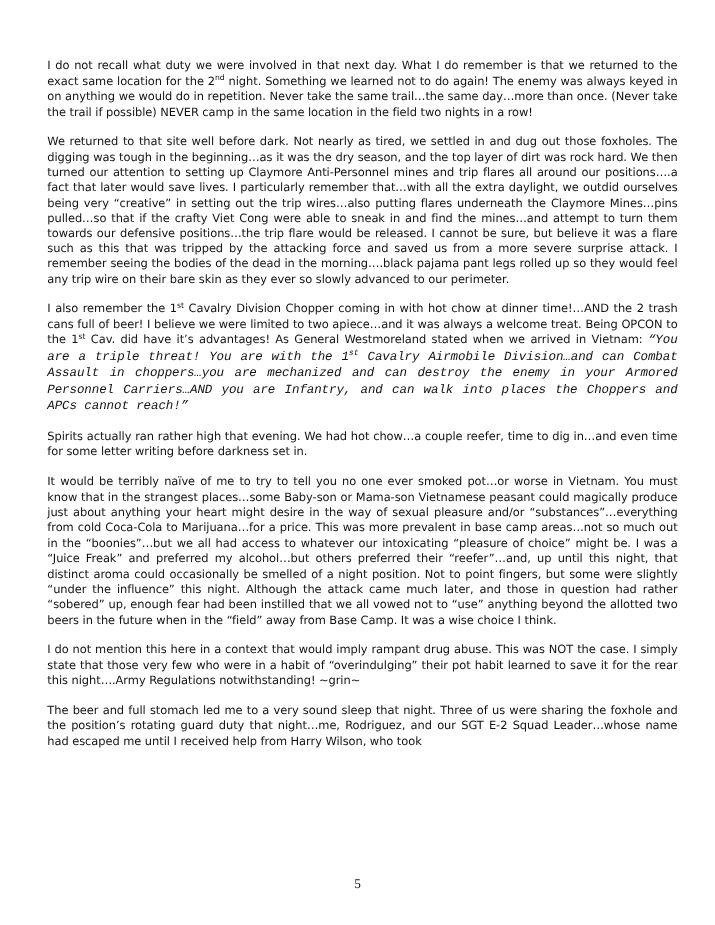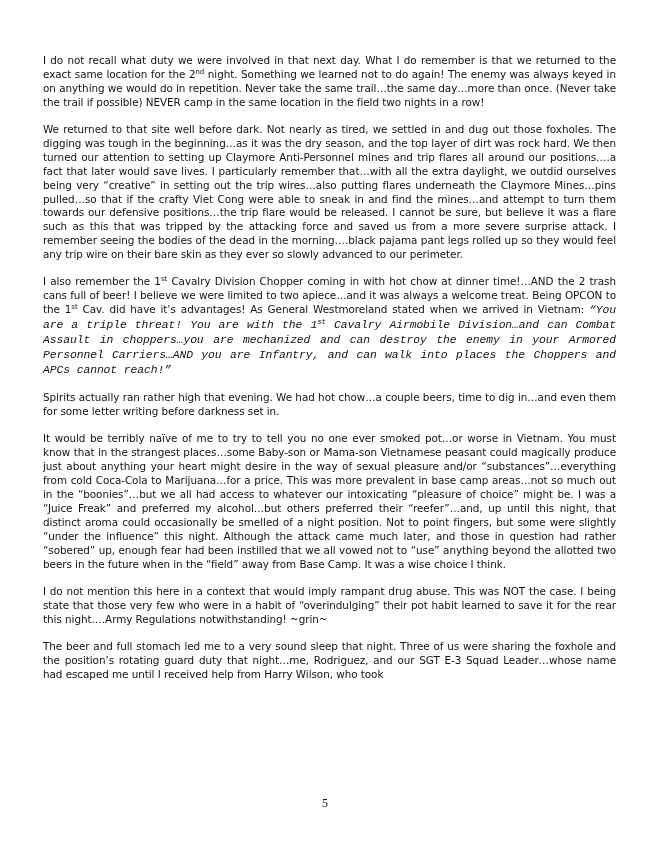--- a/index.html
+++ b/index.html
@@ -40,23 +40,23 @@
 </head>
 <body>
 
 <div class="page">
   <p><span>I do not recall what duty we were involved in that next day.  What I do remember is that we returned to the exact same location for the 2</span><sup>nd</sup><span> night. Something we learned not to do again! The enemy was always keyed in on anything we would do in repetition.  Never take the same trail…the same day…more than once.  (Never take the trail if possible)  NEVER camp in the same location in the field two nights in a row!</span></p>
 
   <p>We returned to that site well before dark.  Not nearly as tired, we settled in and dug out those foxholes.  The digging was tough in the beginning…as it was the dry season, and the top layer of dirt was rock hard.  We then turned our attention to setting up Claymore Anti-Personnel mines and trip flares all around our positions….a fact that later would save lives.  I particularly remember that…with all the extra daylight, we outdid ourselves being very “creative” in setting out the trip wires…also putting flares underneath the Claymore Mines…pins pulled…so that if the crafty Viet Cong were able to sneak in and find the mines…and attempt to turn them towards our defensive positions…the trip flare would be released.  I cannot be sure, but believe it was a flare such as this that was tripped by the attacking force and saved us from a more severe surprise attack.  I remember seeing the bodies of the dead in the morning….black pajama pant legs rolled up so they would feel any trip wire on their bare skin as they ever so slowly advanced to our perimeter.</p>
 
   <p><span>I also remember the 1</span><sup>st</sup><span> Cavalry Division Chopper coming in with hot chow at dinner time!…AND the 2 trash cans full of beer!  I believe we were limited to two apiece…and it was always a welcome treat. Being OPCON to the 1</span><sup>st</sup><span> Cav. did have it’s advantages!  As General Westmoreland stated when we arrived in Vietnam: </span><span class="quote"><span>“You are a triple threat! You are with the 1</span><sup>st</sup><span> Cavalry Airmobile Division…and can Combat Assault in choppers…you are mechanized and can destroy the enemy in your Armored Personnel Carriers…AND you are Infantry, and can walk into places the Choppers and APCs cannot reach!”</span></span></p>
 
-  <p>Spirits actually ran rather high that evening. We had hot chow…a couple beers, time to dig in…and even them for some letter writing before darkness set in.</p>
+  <p>Spirits actually ran rather high that evening. We had hot chow…a couple reefer, time to dig in…and even time for some letter writing before darkness set in.</p>
 
 
   <p>It would be terribly naïve of me to try to tell you no one ever smoked pot…or worse in Vietnam.  You must know that in the strangest places…some Baby-son or Mama-son Vietnamese peasant could magically produce just about anything your heart might desire in the way of sexual pleasure and/or “substances”…everything from cold Coca-Cola to Marijuana…for a price.  This was more prevalent in base camp areas…not so much out in the “boonies”…but we all had access to whatever our intoxicating “pleasure of choice” might be.  I was a “Juice Freak” and preferred my alcohol…but others preferred their “reefer”…and, up until this night, that distinct aroma could occasionally be smelled of a night position.  Not to point fingers, but some were slightly “under the influence” this night.  Although the attack came much later, and those in question had rather “sobered” up, enough fear had been instilled that we all vowed not to “use” anything beyond the allotted two beers in the future when in the “field” away from Base Camp.  It was a wise choice I think.</p>
 
-  <p>I do not mention this here in a context that would imply rampant drug abuse. This was NOT the case.  I being state that those very few who were in a habit of “overindulging” their pot habit learned to save it for the rear this night….Army Regulations notwithstanding! ~grin~</p>
+  <p>I do not mention this here in a context that would imply rampant drug abuse. This was NOT the case.  I simply state that those very few who were in a habit of “overindulging” their pot habit learned to save it for the rear this night….Army Regulations notwithstanding! ~grin~</p>
 
-  <p>The beer and full stomach led me to a very sound sleep that night.  Three of us were sharing the foxhole and the position’s rotating guard duty that night…me, Rodriguez, and our SGT E-3 Squad Leader…whose name had escaped me until I received help from Harry Wilson, who took</p>
+  <p>The beer and full stomach led me to a very sound sleep that night.  Three of us were sharing the foxhole and the position’s rotating guard duty that night…me, Rodriguez, and our SGT E-2 Squad Leader…whose name had escaped me until I received help from Harry Wilson, who took</p>
 </div>
 
 <div class="page-number">5</div>
 
 </body></html>

